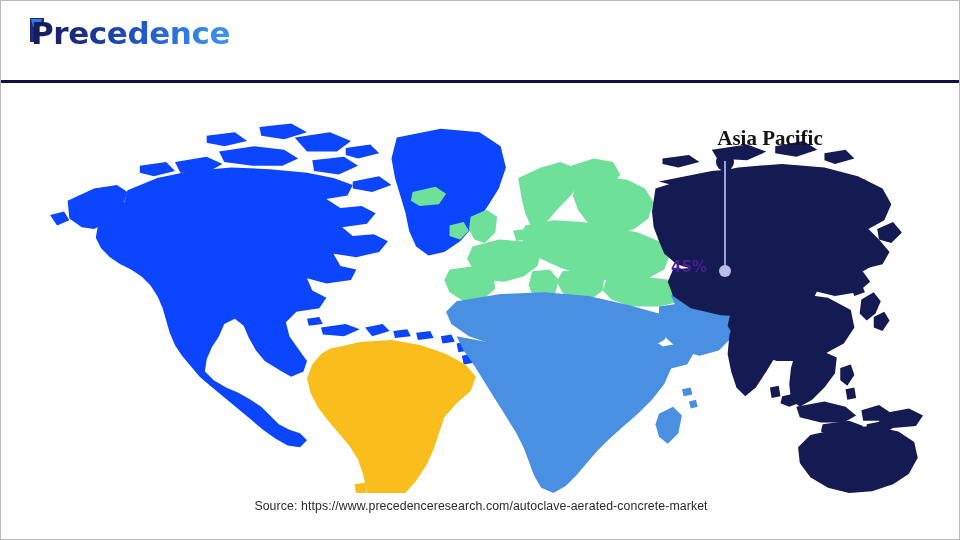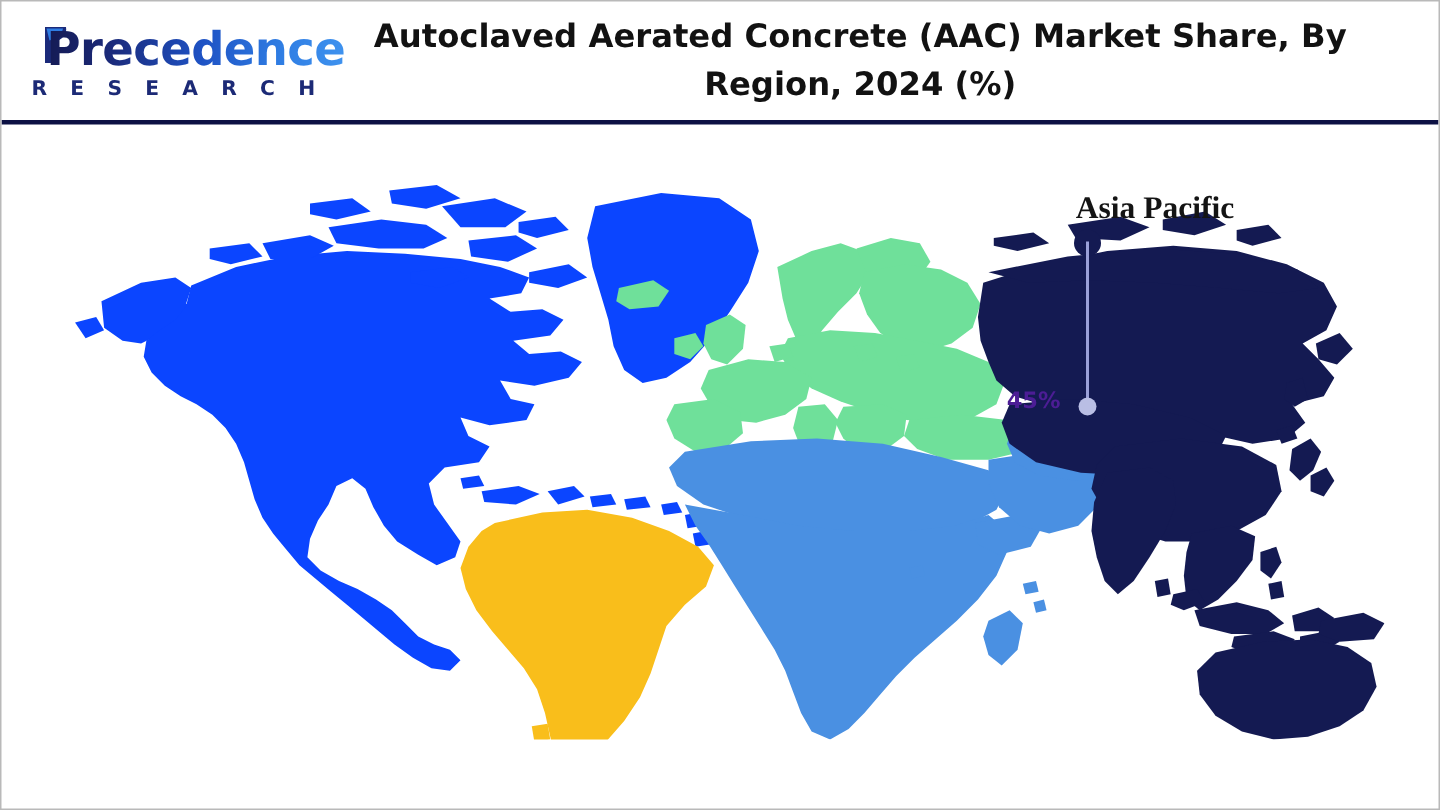--- a/index.html
+++ b/index.html
@@ -199,24 +199,22 @@
 <div id="infographic">
 
   <div id="header">
 
     <div id="logo">
       <svg id="logo-leaf" viewBox="0 0 20 26">
         <path d="M3 1 L17 1 C18 6 14 10 9 11 L9 25 L3 25 Z" fill="#1b2a7a"></path>
         <path d="M4 2 L15 2 C14 7 10 9 6 10 Z" fill="#2f7de3"></path>
       </svg>
       <div id="logo-word">Precedence</div>
-      <div id="logo-sub">R E S E A R C H</div>
     </div>
 
-    <div id="title">Autoclaved Aerated Concrete (AAC) Market Share, By Region, 2024 (%)</div>
     <div id="header-rule"></div>
   </div>
 
   <div id="map-stage">
 
     <svg id="world-map" viewBox="0 0 1000 450" preserveAspectRatio="xMidYMid meet">
 
       <g fill="#0b45ff">
 
         <path d="M28 118 L58 104 L84 100 L96 108 L92 120 L104 118 L118 126 L112 140 L92 146 L74 142 L58 150
@@ -382,14 +380,17 @@
 
     <div id="callout">
       <div id="callout-label">Asia Pacific</div>
       <div id="callout-dot-top"></div>
       <div id="callout-line"></div>
       <div id="callout-dot-bottom"></div>
       <div id="callout-value">45%</div>
     </div>
   </div>
 
+  <div id="footer">
+    <div id="source-text">Source: https://www.precedenceresearch.com/autoclave-aerated-concrete-market</div>
+  </div>
 
 </div>
 
 </body></html>

